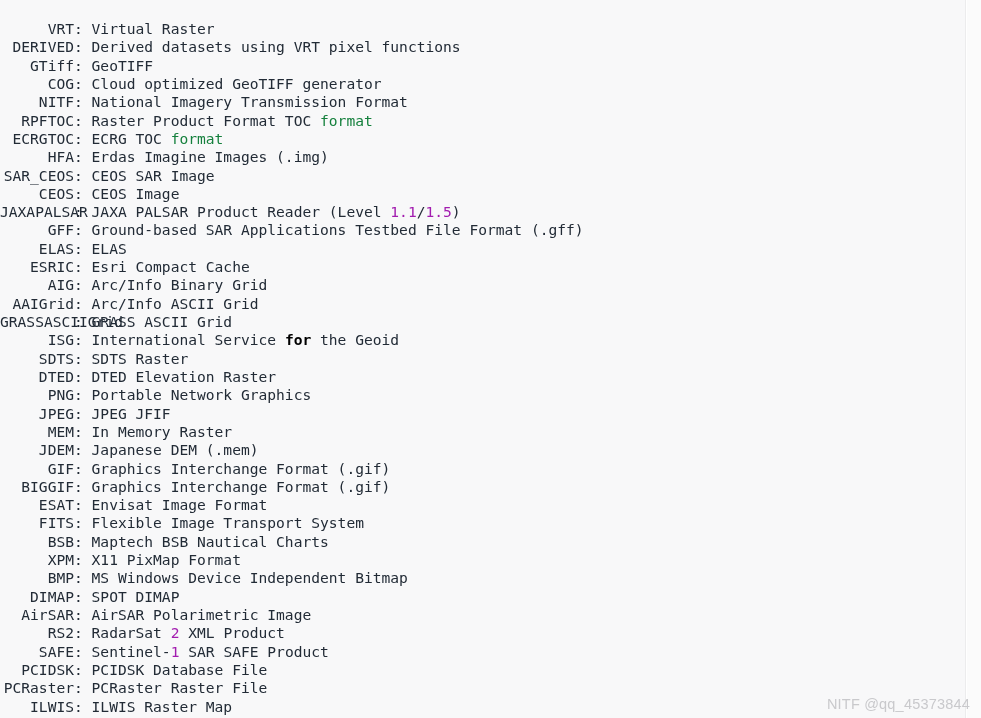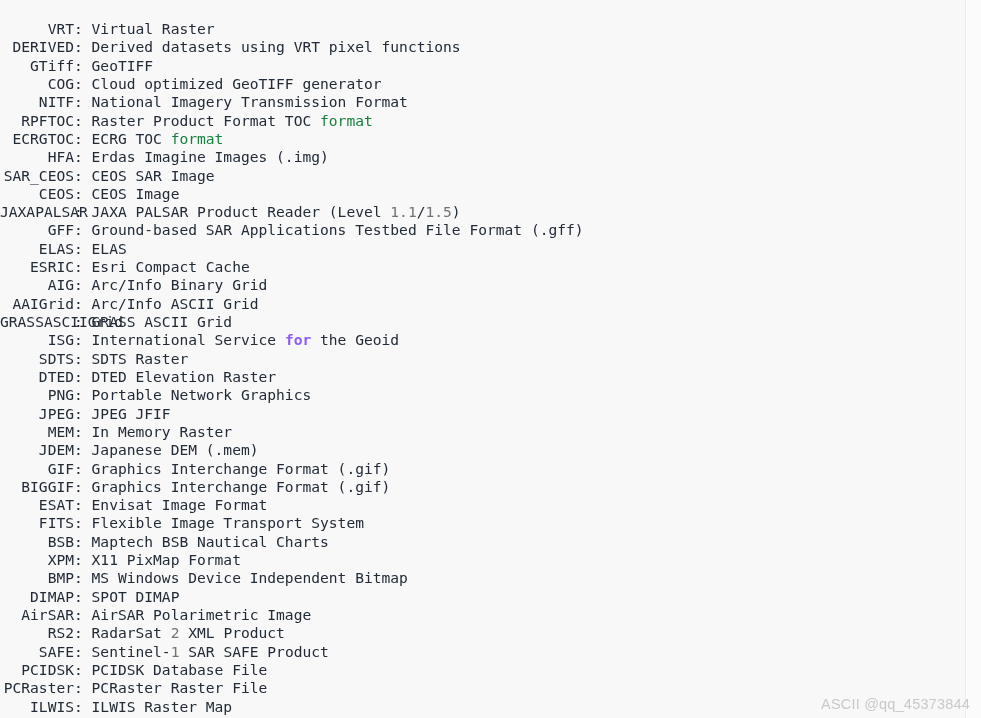--- a/index.html
+++ b/index.html
@@ -67,27 +67,27 @@
   }
   .colon {
     color: #222b36;
   }
   .desc {
     color: #222b36;
   }
 
   
   .num {
-    color: #737373;
+    color: #a21caf;
   }
   .kw {
     color: #15803d;
   }
   .lit {
-    color: #8b5cf6;
+    color: #000000;
     font-weight: bold;
   }
 
   
   #watermark {
     position: absolute;
     right: 11px;
     bottom: 6px;
     font-family: "Liberation Sans", "DejaVu Sans", sans-serif;
     font-size: 14.5px;
@@ -98,13 +98,13 @@
 </style>
 </head>
 <body>
 
 <div id="console">
   <div id="lines"><div class="line"><span class="key">VRT</span><span class="colon">: </span><span class="desc">Virtual Raster</span></div><div class="line"><span class="key">DERIVED</span><span class="colon">: </span><span class="desc">Derived datasets using VRT pixel functions</span></div><div class="line"><span class="key">GTiff</span><span class="colon">: </span><span class="desc">GeoTIFF</span></div><div class="line"><span class="key">COG</span><span class="colon">: </span><span class="desc">Cloud optimized GeoTIFF generator</span></div><div class="line"><span class="key">NITF</span><span class="colon">: </span><span class="desc">National Imagery Transmission Format</span></div><div class="line"><span class="key">RPFTOC</span><span class="colon">: </span><span class="desc">Raster Product Format TOC </span><span class="kw">format</span></div><div class="line"><span class="key">ECRGTOC</span><span class="colon">: </span><span class="desc">ECRG TOC </span><span class="kw">format</span></div><div class="line"><span class="key">HFA</span><span class="colon">: </span><span class="desc">Erdas Imagine Images (.img)</span></div><div class="line"><span class="key">SAR_CEOS</span><span class="colon">: </span><span class="desc">CEOS SAR Image</span></div><div class="line"><span class="key">CEOS</span><span class="colon">: </span><span class="desc">CEOS Image</span></div><div class="line"><span class="key">JAXAPALSAR</span><span class="colon">: </span><span class="desc">JAXA PALSAR Product Reader (Level </span><span class="num">1.1</span><span class="desc">/</span><span class="num">1.5</span><span class="desc">)</span></div><div class="line"><span class="key">GFF</span><span class="colon">: </span><span class="desc">Ground-based SAR Applications Testbed File Format (.gff)</span></div><div class="line"><span class="key">ELAS</span><span class="colon">: </span><span class="desc">ELAS</span></div><div class="line"><span class="key">ESRIC</span><span class="colon">: </span><span class="desc">Esri Compact Cache</span></div><div class="line"><span class="key">AIG</span><span class="colon">: </span><span class="desc">Arc/Info Binary Grid</span></div><div class="line"><span class="key">AAIGrid</span><span class="colon">: </span><span class="desc">Arc/Info ASCII Grid</span></div><div class="line"><span class="key">GRASSASCIIGrid</span><span class="colon">: </span><span class="desc">GRASS ASCII Grid</span></div><div class="line"><span class="key">ISG</span><span class="colon">: </span><span class="desc">International Service </span><span class="lit">for</span><span class="desc"> the Geoid</span></div><div class="line"><span class="key">SDTS</span><span class="colon">: </span><span class="desc">SDTS Raster</span></div><div class="line"><span class="key">DTED</span><span class="colon">: </span><span class="desc">DTED Elevation Raster</span></div><div class="line"><span class="key">PNG</span><span class="colon">: </span><span class="desc">Portable Network Graphics</span></div><div class="line"><span class="key">JPEG</span><span class="colon">: </span><span class="desc">JPEG JFIF</span></div><div class="line"><span class="key">MEM</span><span class="colon">: </span><span class="desc">In Memory Raster</span></div><div class="line"><span class="key">JDEM</span><span class="colon">: </span><span class="desc">Japanese DEM (.mem)</span></div><div class="line"><span class="key">GIF</span><span class="colon">: </span><span class="desc">Graphics Interchange Format (.gif)</span></div><div class="line"><span class="key">BIGGIF</span><span class="colon">: </span><span class="desc">Graphics Interchange Format (.gif)</span></div><div class="line"><span class="key">ESAT</span><span class="colon">: </span><span class="desc">Envisat Image Format</span></div><div class="line"><span class="key">FITS</span><span class="colon">: </span><span class="desc">Flexible Image Transport System</span></div><div class="line"><span class="key">BSB</span><span class="colon">: </span><span class="desc">Maptech BSB Nautical Charts</span></div><div class="line"><span class="key">XPM</span><span class="colon">: </span><span class="desc">X11 PixMap Format</span></div><div class="line"><span class="key">BMP</span><span class="colon">: </span><span class="desc">MS Windows Device Independent Bitmap</span></div><div class="line"><span class="key">DIMAP</span><span class="colon">: </span><span class="desc">SPOT DIMAP</span></div><div class="line"><span class="key">AirSAR</span><span class="colon">: </span><span class="desc">AirSAR Polarimetric Image</span></div><div class="line"><span class="key">RS2</span><span class="colon">: </span><span class="desc">RadarSat </span><span class="num">2</span><span class="desc"> XML Product</span></div><div class="line"><span class="key">SAFE</span><span class="colon">: </span><span class="desc">Sentinel-</span><span class="num">1</span><span class="desc"> SAR SAFE Product</span></div><div class="line"><span class="key">PCIDSK</span><span class="colon">: </span><span class="desc">PCIDSK Database File</span></div><div class="line"><span class="key">PCRaster</span><span class="colon">: </span><span class="desc">PCRaster Raster File</span></div><div class="line"><span class="key">ILWIS</span><span class="colon">: </span><span class="desc">ILWIS Raster Map</span></div><div class="line"><span class="key">SGI</span><span class="colon">: </span><span class="desc">SGI Image File Format </span><span class="num">1.0</span></div></div>
 </div>
 
 <div id="gutter"></div>
 
-<div id="watermark">ASCII @qq_45373844</div>
+<div id="watermark">NITF @qq_45373844</div>
 
 </body></html>

